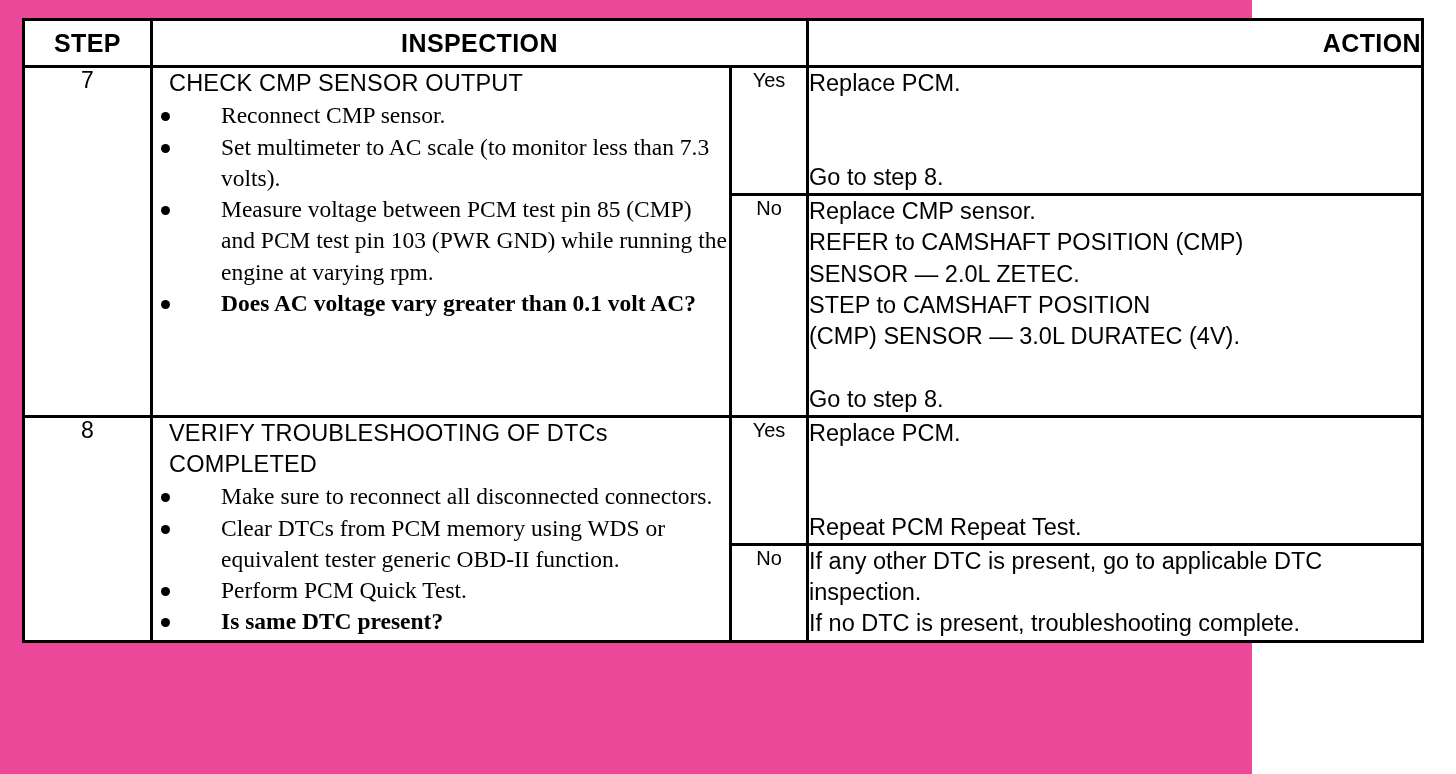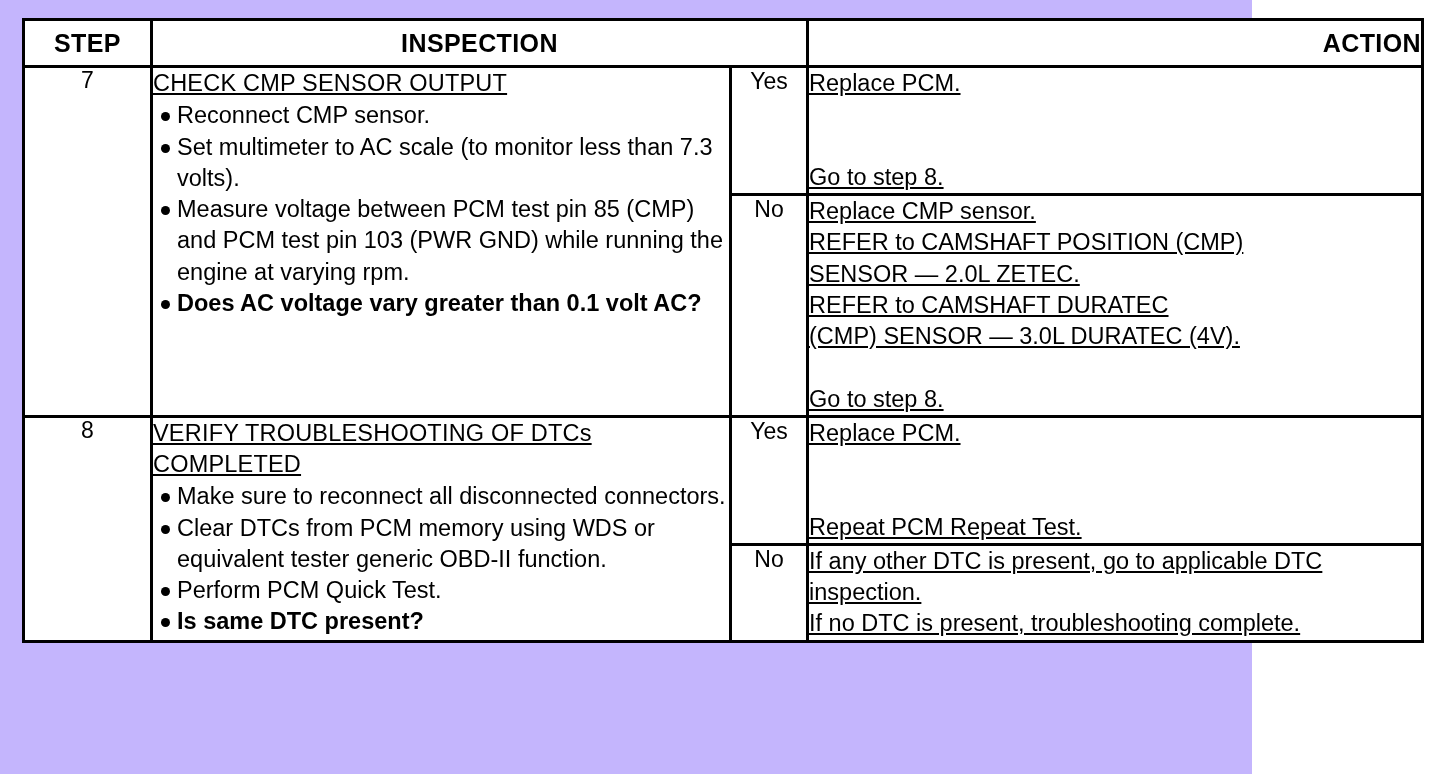--- a/index.html
+++ b/index.html
@@ -12,21 +12,21 @@
     height: 774px;
     font-family: "Liberation Sans", sans-serif;
     color: #000000;
     overflow: hidden;
   }
 
   #sheet {
     position: relative;
     width: 1252px;
     height: 774px;
-    background: #c4b5fd;
+    background: #ec4899;
   }
 
   
   .dtc-table {
     position: absolute;
     left: 22px;
     top: 18px;
     width: 1399px;      
     border-collapse: collapse;
     table-layout: fixed;
@@ -65,60 +65,60 @@
     padding-top: 12px;
     line-height: 1.1;
   }
   .insp-cell {
     padding: 10px 8px 12px 10px;
     font-size: 23.5px;
     line-height: 1.33;
   }
   .yesno-cell {
     text-align: center;
-    font-size: 23px;
+    font-size: 20px;
     padding-top: 12px;
     line-height: 1.2;
   }
   .action-cell {
     padding: 10px 8px 12px 13px;
     font-size: 23.5px;
     line-height: 1.33;
   }
 
   
   .insp-title {
-    margin: 0 0 1px 0;
+    margin: 0 0 1px 16px;
     font-weight: normal;
     letter-spacing: 0.2px;
-    text-decoration: underline;
   }
   ul.bullets {
     list-style: none;
     margin: 0;
     padding: 0;
   }
   ul.bullets > li {
     position: relative;
-    padding-left: 24px;
+    padding-left: 68px;
     margin: 0 0 0 0;
+    font-family: Liberation Serif, serif;
   }
   ul.bullets > li .dot {
     position: absolute;
     left: 8px;
     top: 0.52em;
     width: 9px;
     height: 9px;
     background: #000000;
     border-radius: 50%;
   }
   ul.bullets > li.bold { font-weight: bold; }
 
   
-  .act-line { margin: 0; white-space: normal; text-decoration: underline; }
+  .act-line { margin: 0; white-space: normal; }
   .act-gap  { height: 1.33em; }
 </style>
 </head>
 <body>
 
 <div id="sheet">
 
   <table class="dtc-table">
     <colgroup>
       <col class="c-step">
@@ -169,21 +169,21 @@
         </td>
       </tr>
 
       <tr>
         <td class="yesno-cell">No</td>
 
         <td class="action-cell">
           <p class="act-line">Replace CMP sensor.</p>
           <p class="act-line">REFER to CAMSHAFT POSITION (CMP)</p>
           <p class="act-line">SENSOR — 2.0L ZETEC.</p>
-          <p class="act-line">REFER to CAMSHAFT DURATEC</p>
+          <p class="act-line">STEP to CAMSHAFT POSITION</p>
           <p class="act-line">(CMP) SENSOR — 3.0L DURATEC (4V).</p>
           <div class="act-gap"></div>
           <p class="act-line">Go to step 8.</p>
         </td>
       </tr>
 
       <tr>
         <td class="step-cell" rowspan="2">8</td>
 
         <td class="insp-cell" rowspan="2">

